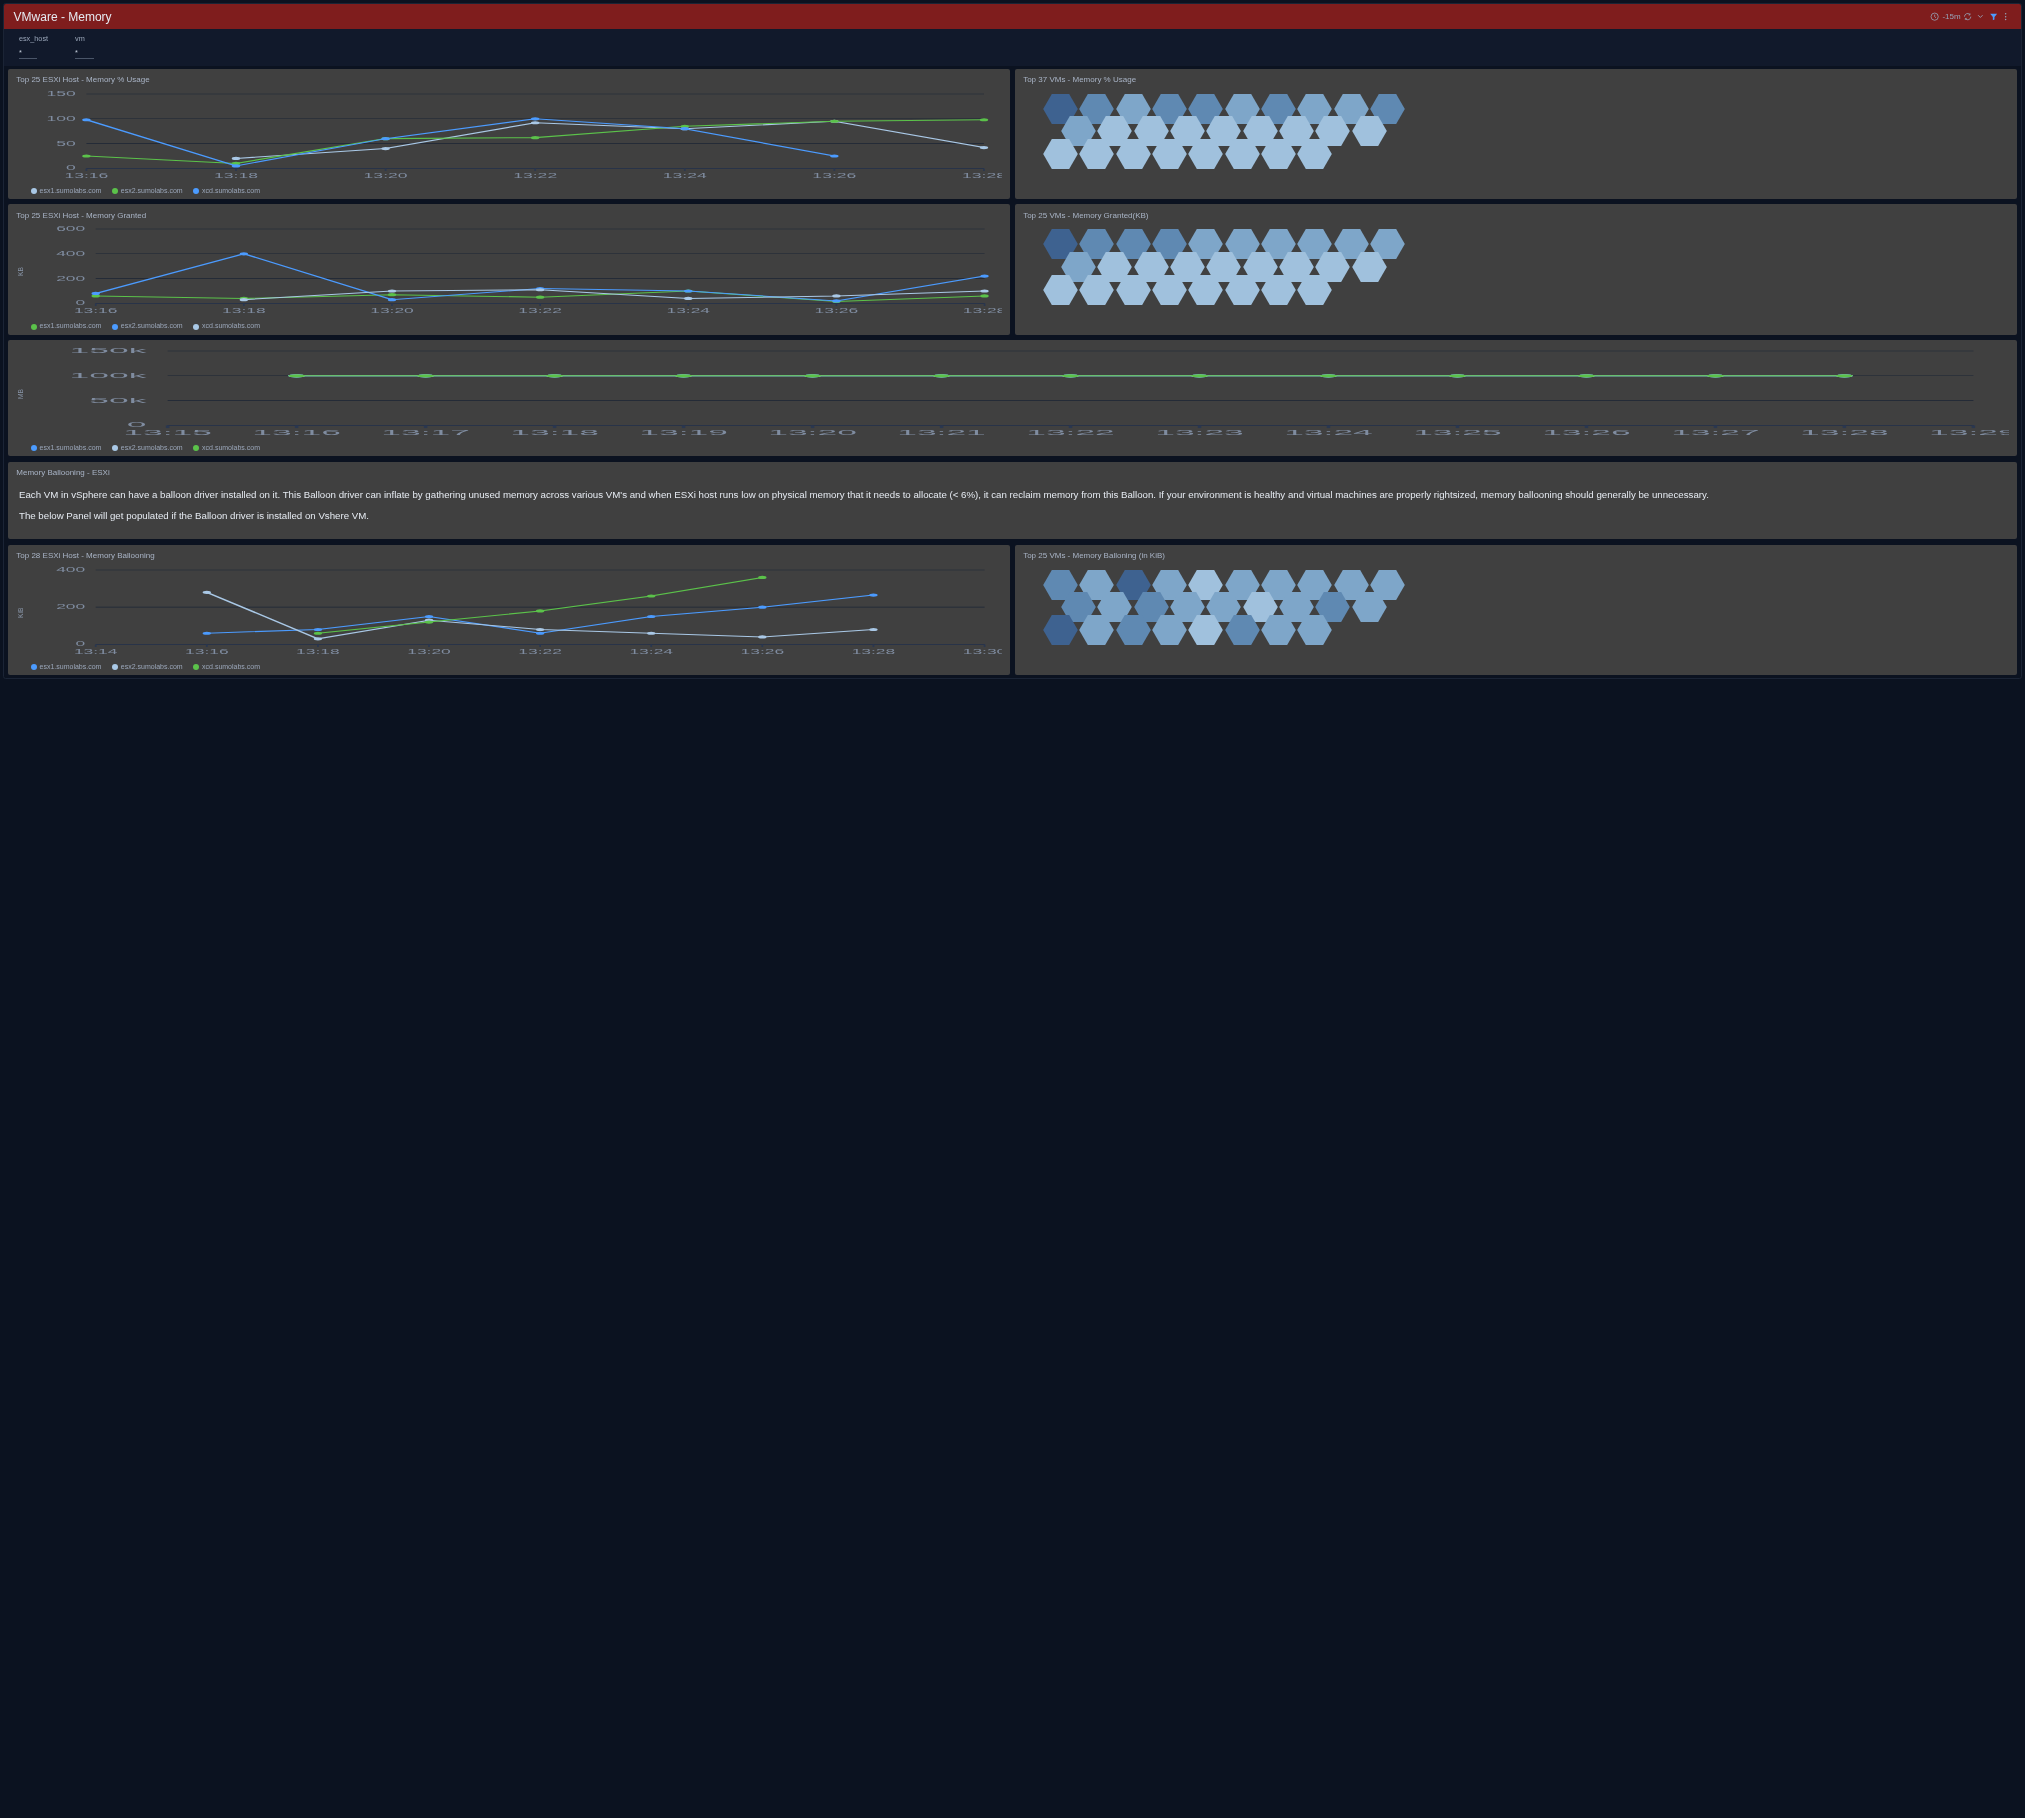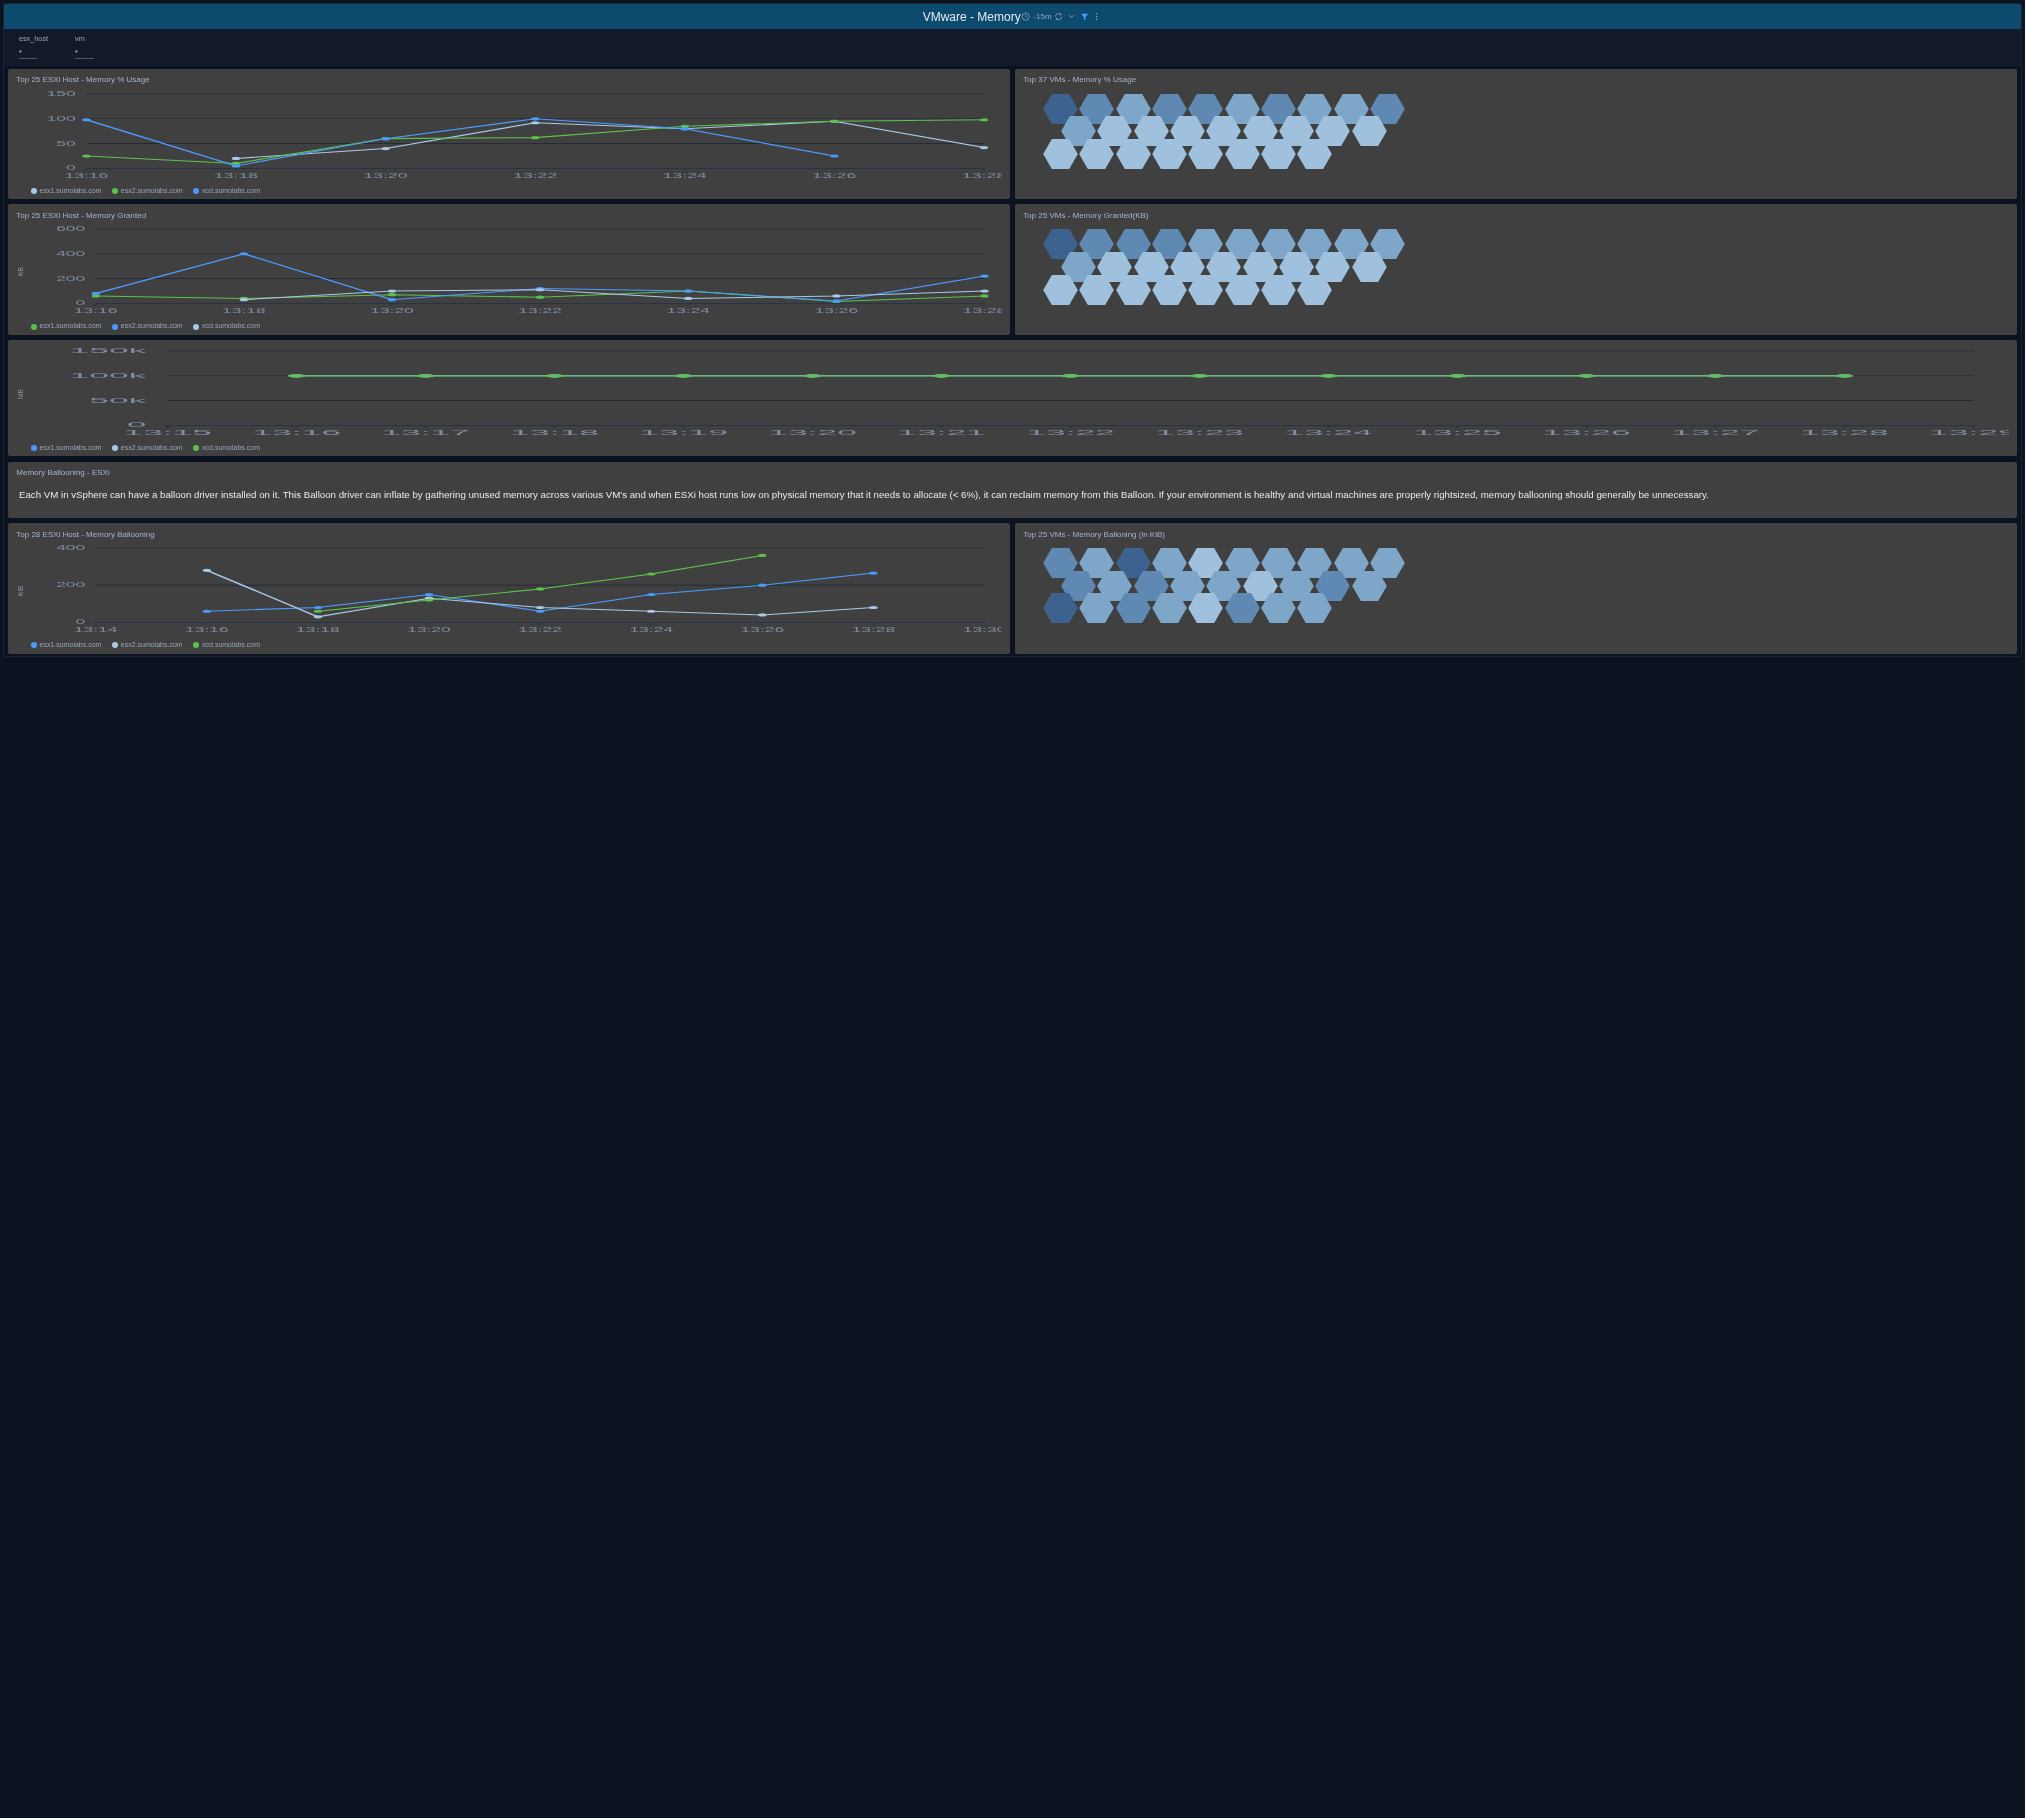--- a/index.html
+++ b/index.html
@@ -11,23 +11,23 @@
     padding: 3.3px;
   }
   .page {
     border: 0.7px solid #1b2435;
     border-radius: 2.7px;
     overflow: hidden;
   }
   .header {
     display: flex;
     align-items: center;
-    justify-content: center;
+    justify-content: space-between;
     padding: 5.3px 9.3px;
-    background: #0c4a6e;
+    background: #7f1d1d;
   }
   .title {
     font-size: 12px;
     font-weight: 400;
     color: #e5eaf1;
   }
   .header-actions {
     display: flex;
     align-items: center;
     gap: 2px;
@@ -585,20 +585,21 @@
           <span><span class="dot" style="background:#5bc24a"></span>xcd.sumolabs.com</span>
         </div>
     </div>
   </div>
 
   <div class="row">
     <div class="panel full">
       <div class="panel-title">Memory Ballooning - ESXi</div>
       <div class="info-text">
         <p>Each VM in vSphere can have a balloon driver installed on it. This Balloon driver can inflate by gathering unused memory across various VM's and when ESXi host runs low on physical memory that it needs to allocate (&lt; 6%), it can reclaim memory from this Balloon. If your environment is healthy and virtual machines are properly rightsized, memory ballooning should generally be unnecessary.</p>
+        <p>The below Panel will get populated if the Balloon driver is installed on Vshere VM.</p>
       </div>
     </div>
   </div>
 
   <div class="row">
     <div class="panel">
       <div class="panel-title">Top 28 ESXi Host - Memory Ballooning</div>
       <div class="chart-wrap">
           <div class="ylabel">KiB</div>
           <svg class="linechart" viewBox="0 0 560 140" preserveAspectRatio="none" style="font-size:12px">

